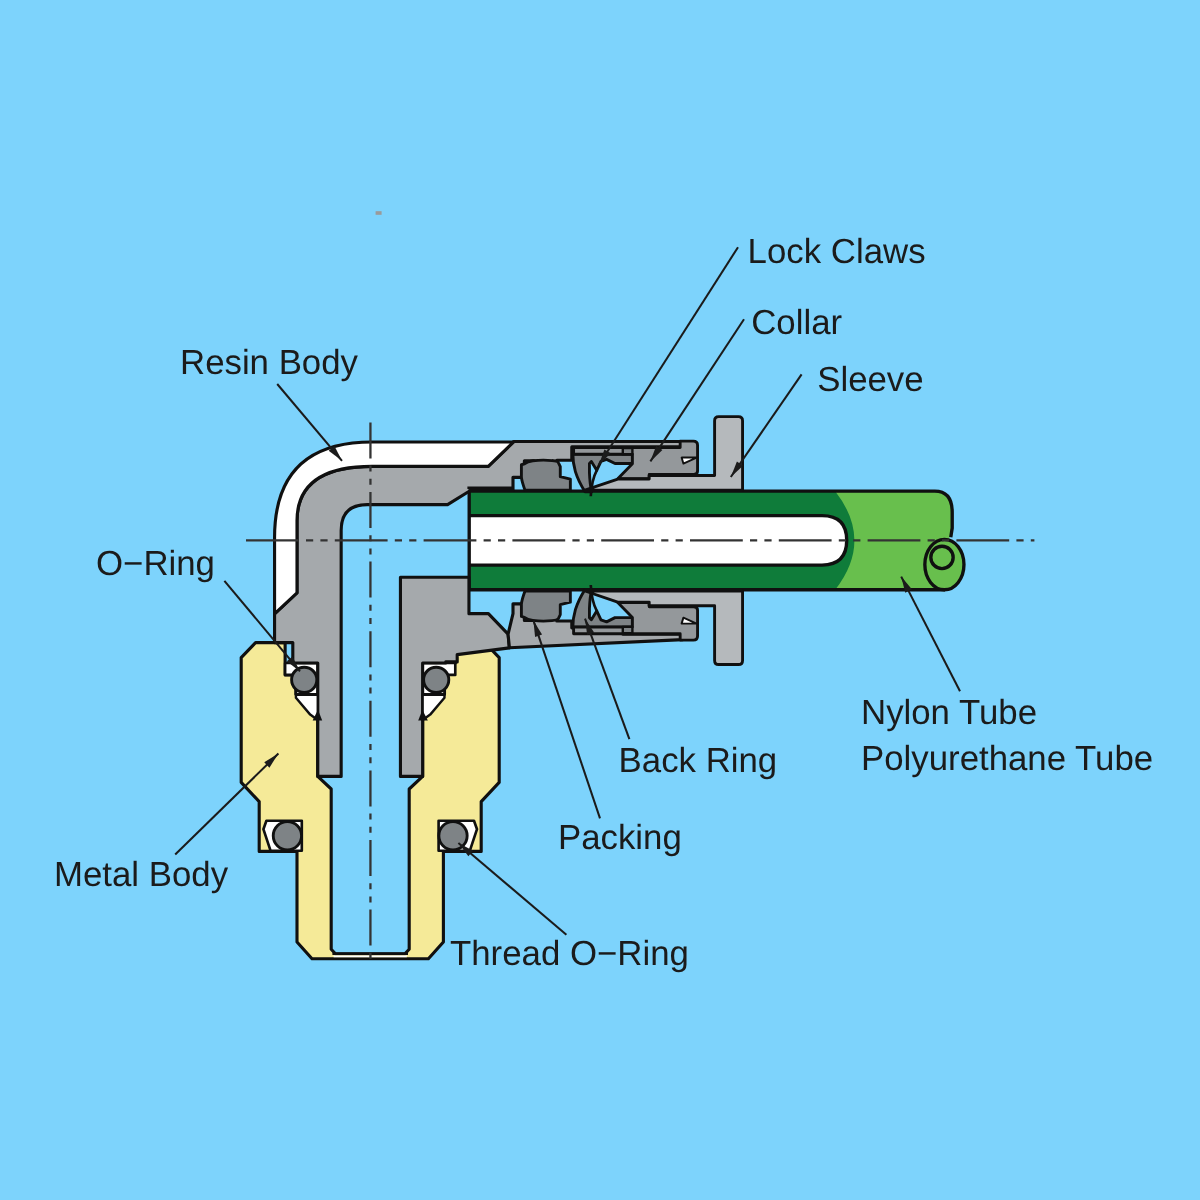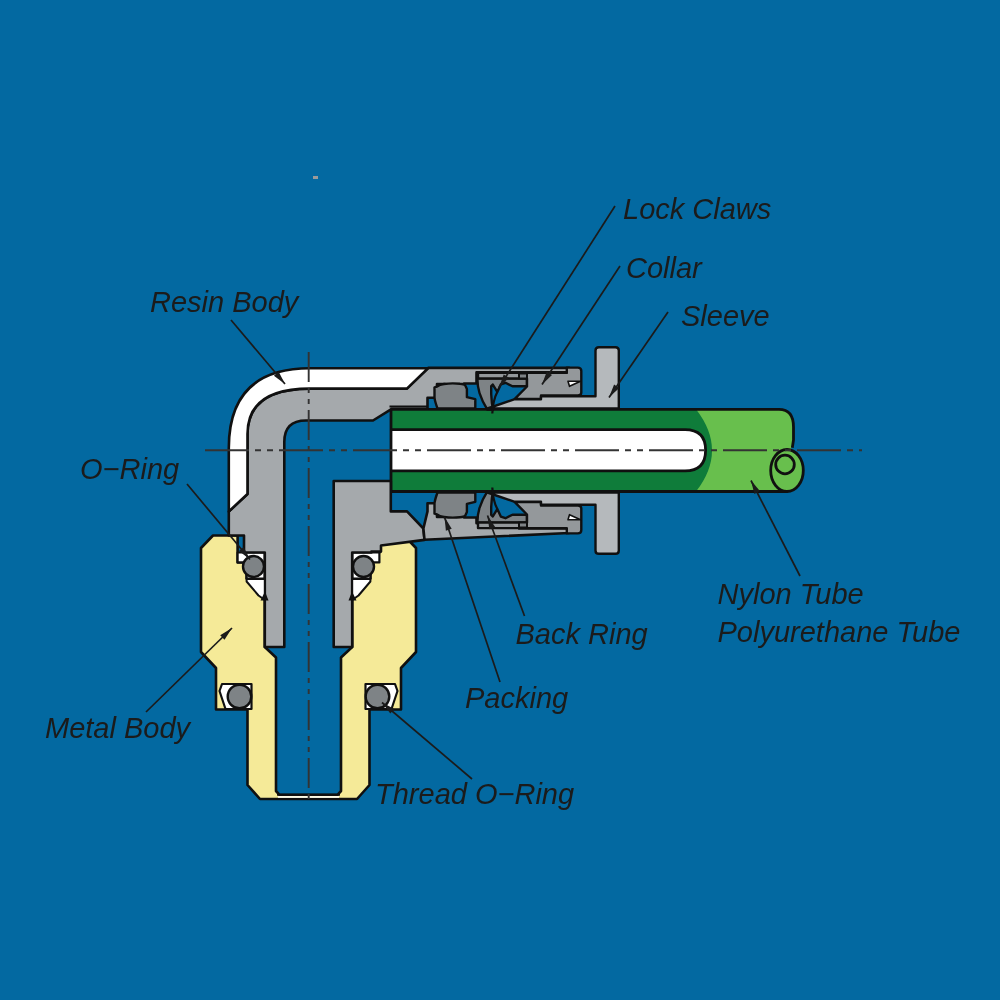--- a/index.html
+++ b/index.html
@@ -1,16 +1,16 @@
 <!DOCTYPE html>
 <html><head>
 <meta charset="utf-8">
 <style>
   html,body{margin:0;padding:0;background:#ffffff;}
-  #page{width:1000px;height:1000px;position:relative;background:#0369a1;overflow:hidden;font-style:italic;}
+  #page{width:1000px;height:1000px;position:relative;background:#7dd3fc;overflow:hidden;}
   svg{position:absolute;left:0;top:0;}
   .lbl{font-family:"Liberation Sans",sans-serif;font-size:29px;fill:#1b1b1b;}
 </style>
 </head>
 <body>
 <div id="page">
 <svg width="1000" height="1000" viewBox="0 0 1000 1000">
 
   <g stroke="#101010" stroke-width="2.6" stroke-linejoin="round">
     <path id="yellow" fill="#f5ea98" d="M 213,535.5 L 201,548 V 652 L 216,668 V 709.5 H 247.5 V 785 L 260,799 H 357 L 369.5,785 V 709.5 H 401 V 668 L 416,652 V 548 L 404,535.5 H 379.4 V 552.5 H 370.4 V 578.5 H 352.2 V 647 L 341,657.5 V 791 L 337.5,794.8 H 279.5 L 276,791 V 657.5 L 264.8,647 V 578.5 H 246.6 V 562.4 H 237.6 V 535.5 Z"></path>

